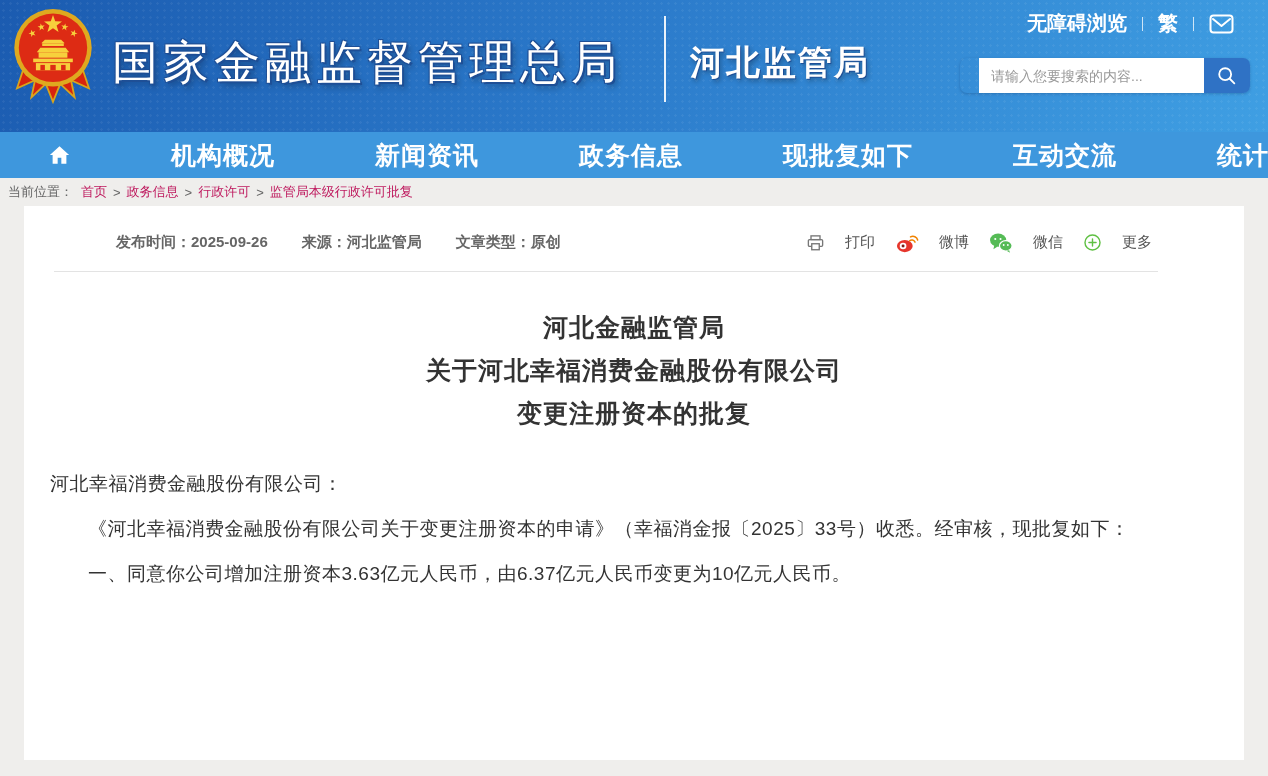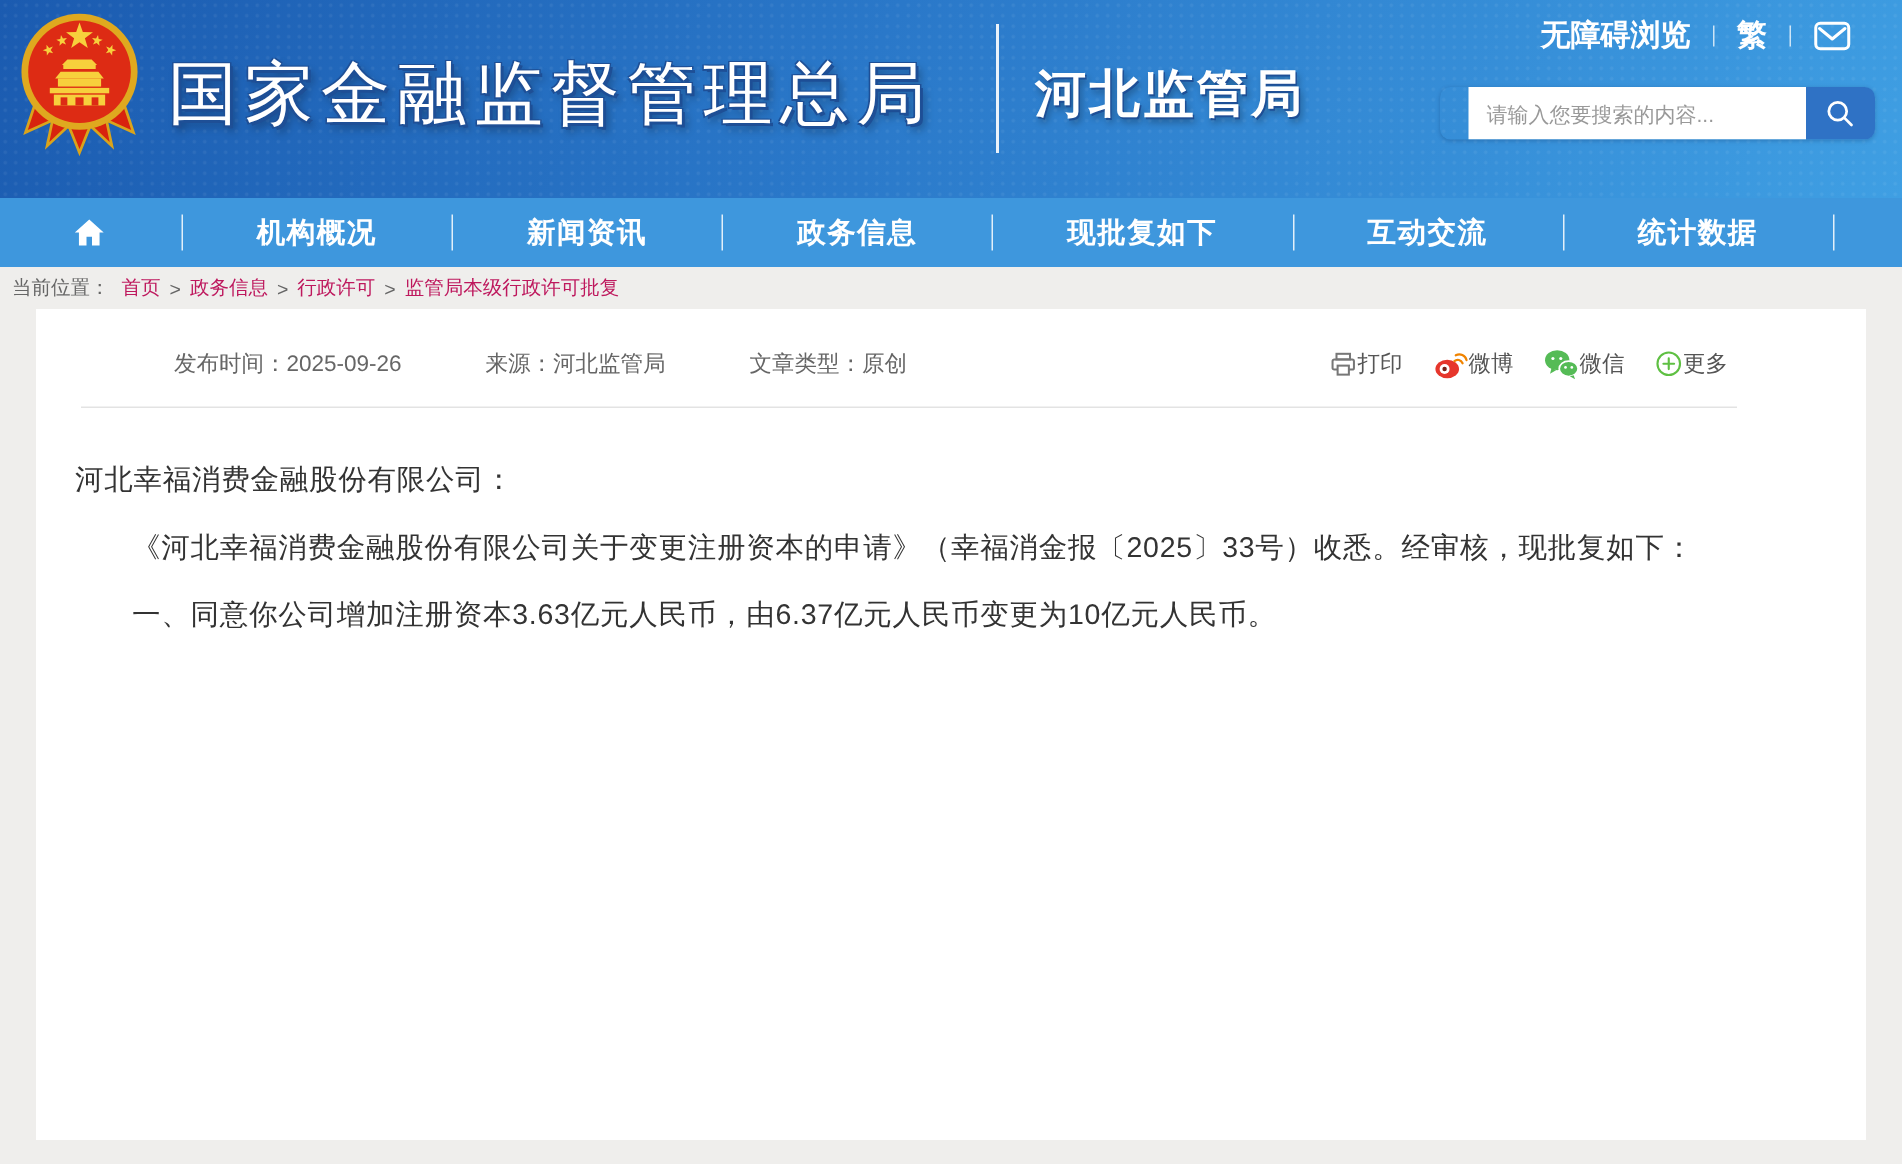--- a/index.html
+++ b/index.html
@@ -39,39 +39,39 @@
            border-radius:7px; overflow:hidden; box-shadow:0 1px 3px rgba(0,30,80,.25); }
   .search input{ flex:1; border:none; outline:none; padding:0 12px; font-size:14px; color:#333;
                  font-family:"Liberation Sans","DejaVu Sans",sans-serif;margin-left:19px; }
   .search input::placeholder{ color:#999; }
   .search button{ width:46px; border:none; background:#2f72c5; cursor:pointer;
                   display:flex; align-items:center; justify-content:center; }
 
   
   .main-nav{ height:46px; background:#3e97dd; display:flex; align-items:center; padding-left:44px; }
   .nav-home{ display:flex; align-items:center; cursor:pointer; padding:0 4px; }
-  .nav-item{ color:#fff; font-size:19px; font-weight:bold; text-decoration:none; cursor:pointer;
+  .nav-item{ color:#fff; font-size:25px; font-weight:bold; text-decoration:none; cursor:pointer;
              padding:0 4px; letter-spacing:1px; white-space:nowrap; }
   .nav-sep{ width:1px; height:24px; background:rgba(255,255,255,.85); margin:0 46px; }
 
   
   .breadcrumb-bar{ height:28px; display:flex; align-items:center; padding-left:8px;
                    font-size:13px; color:#666; }
   .breadcrumb-bar a{ color:#be185d; text-decoration:none; cursor:pointer; }
   .bc-sep{ margin:0 6px; color:#666; }
   .bc-label{ margin-right:8px; }
 
   
   .content-card{ margin:0 24px; background:#fff; height:554px; overflow:hidden; }
   .meta-row{ display:flex; justify-content:space-between; align-items:center;
              padding:26px 92px 18px 92px; font-size:15px; color:#666; }
-  .meta-left{ display:flex; gap:56px; }
+  .meta-left{ display:flex; gap:34px;font-weight:bold; }
   .meta-item span{ color:#666; }
   .share{ display:flex; align-items:center; gap:20px; }
-  .share a{ display:flex; align-items:center; gap:0; color:#555; text-decoration:none;
+  .share a{ display:flex; align-items:center; gap:20px; color:#555; text-decoration:none;
             cursor:pointer; font-size:15px; }
   .meta-divider{ border:none; border-top:1px solid #e3e3e3; margin:0 86px 0 30px; }
   .article-title{ margin-top:34px; text-align:center; font-size:25px; font-weight:bold;
                   color:#333; line-height:43px; letter-spacing:1px; }
   .doc-number{ margin-top:42px; text-align:center; font-size:19px; font-weight:bold; color:#333; }
   .para{ padding:0 26px; font-size:19px; line-height:45px; color:#333; letter-spacing:.5px; }
   .para.first{ margin-top:26px; }
   .para.indent{ text-indent:2em; }
 </style>
 </head>
@@ -223,20 +223,25 @@
             <circle cx="12" cy="12" r="9.5" fill="none" stroke="#5fc043" stroke-width="1.8"></circle>
             <path d="M12 7.5 V16.5 M7.5 12 H16.5" stroke="#5fc043" stroke-width="1.8" stroke-linecap="round"></path>
           </svg>
           <span>更多</span>
         </a>
       </div>
     </div>
 
     <hr class="meta-divider">
 
+    <h2 class="article-title">
+      <div>河北金融监管局</div>
+      <div>关于河北幸福消费金融股份有限公司</div>
+      <div>变更注册资本的批复</div>
+    </h2>
 
 
     <p class="para first">河北幸福消费金融股份有限公司：</p>
     <p class="para indent">《河北幸福消费金融股份有限公司关于变更注册资本的申请》（幸福消金报〔2025〕33号）收悉。经审核，现批复如下：</p>
     <p class="para indent">一、同意你公司增加注册资本3.63亿元人民币，由6.37亿元人民币变更为10亿元人民币。</p>
 
   </main>
 </div>
 
 </body></html>

